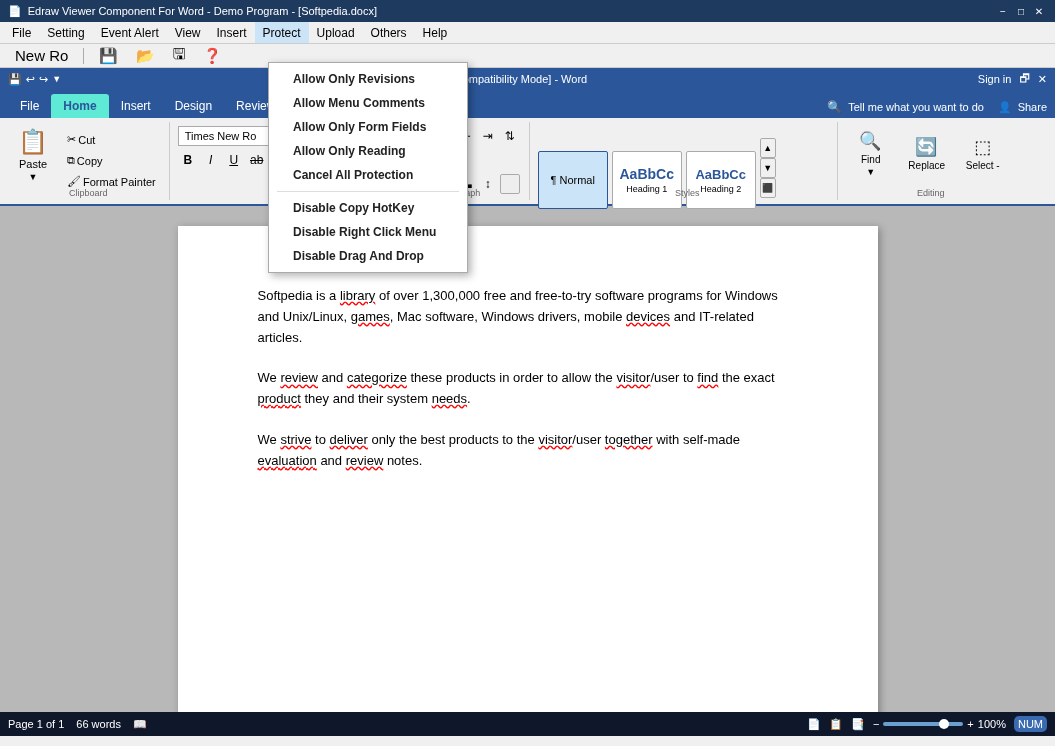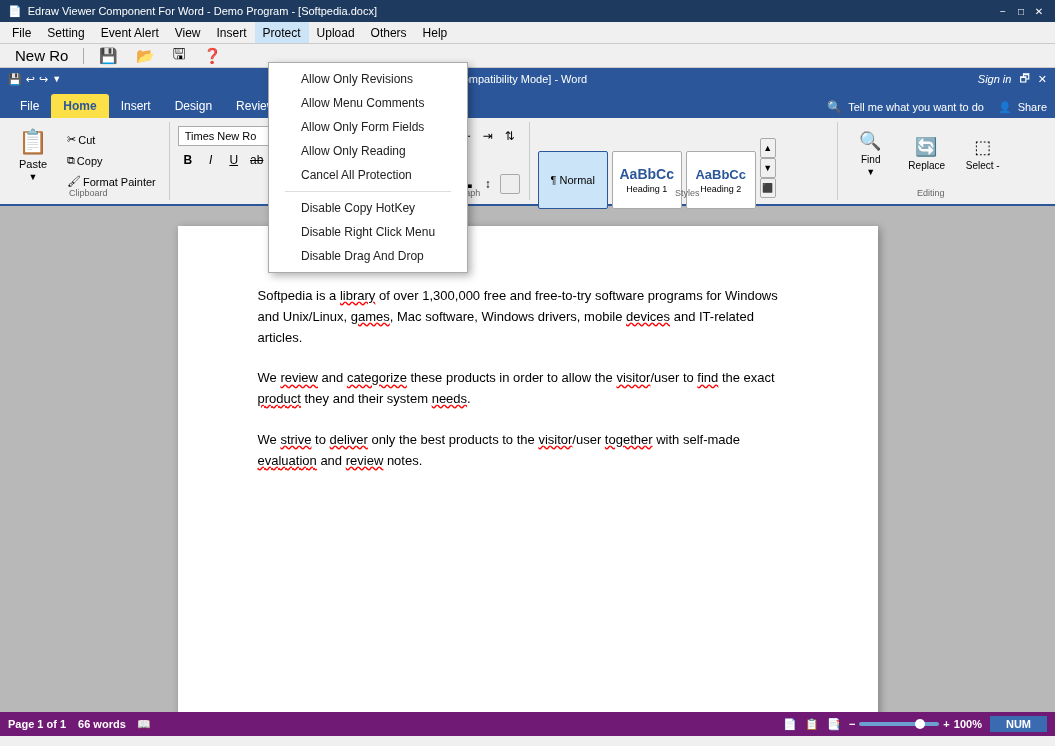--- a/index.html
+++ b/index.html
@@ -68,21 +68,21 @@
     .ribbon-tab {
       padding: 4px 12px;
       font-size: 12px;
       cursor: pointer;
       color: white;
       border-radius: 3px 3px 0 0;
       height: 24px;
       display: flex;
       align-items: center;
     }
-    .ribbon-tab.active { background: #fde047; color: #2b579a; font-weight: bold; }
+    .ribbon-tab.active { background: #5eead4; color: #2b579a; font-weight: bold; }
 
     
     #ribbon-content {
       background: #f0f0f0;
       height: 88px;
       display: flex;
       align-items: stretch;
       border-bottom: 2px solid #2b579a;
       padding: 4px 8px;
       gap: 8px;
@@ -225,48 +225,48 @@
       padding: 60px 80px;
       font-size: 13px;
       line-height: 1.6;
       color: #000;
     }
     .doc-paragraph { margin-bottom: 20px; }
     .doc-paragraph span.underline-red { text-decoration: underline; text-decoration-color: red; text-decoration-style: wavy; }
 
     
     #status-bar {
-      background: #701a75;
+      background: #0f172a;
       height: 24px;
       display: flex;
       align-items: center;
       justify-content: space-between;
       padding: 0 8px;
       color: white;
       font-size: 11px;
-      font-weight: bold;
     }
     #status-bar-left { display: flex; gap: 12px; align-items: center; }
     #status-bar-right { display: flex; gap: 8px; align-items: center; }
     .status-item { cursor: pointer; }
     .zoom-bar { display: flex; align-items: center; gap: 4px; }
     .zoom-slider { width: 80px; height: 4px; background: #6a9fd0; border-radius: 2px; position: relative; cursor: pointer; }
     .zoom-thumb { width: 10px; height: 10px; background: white; border-radius: 50%; position: absolute; top: -3px; left: 70%; cursor: pointer; }
 
     
     #protect-dropdown {
       position: absolute;
       top: 62px;
       left: 268px;
       background: white;
       border: 1px solid #aaa;
       box-shadow: 3px 3px 8px rgba(0,0,0,0.3);
       z-index: 1000;
       min-width: 200px;
-      padding: 4px 16px;
+      padding: 4px 8px;
+      font-weight: bold;
     }
     .dropdown-item {
       padding: 5px 16px;
       font-size: 12px;
       cursor: pointer;
       white-space: nowrap;
       color: #222;
     }
     .dropdown-separator { height: 1px; background: #ddd; margin: 4px 0; }
 
@@ -328,21 +328,21 @@
 
   <div id="word-title-bar">
     <div style="display:flex;align-items:center;gap:4px;">
       <span style="color:white;font-size:11px;cursor:pointer;">💾</span>
       <span style="color:white;font-size:11px;cursor:pointer;">↩</span>
       <span style="color:white;font-size:11px;cursor:pointer;">↪</span>
       <span style="color:white;font-size:9px;cursor:pointer;">▼</span>
     </div>
     <div id="word-title-bar-center">[Compatibility Mode]  -  Word</div>
     <div id="word-title-bar-right">
-      <span style="cursor:pointer;font-style:italic;">Sign in</span>
+      <span style="cursor:pointer;">Sign in</span>
       <span style="cursor:pointer;">🗗</span>
       <span style="cursor:pointer;">✕</span>
     </div>
   </div>
 
   <div id="ribbon-tabs">
     <div class="ribbon-tab">File</div>
     <div class="ribbon-tab active">Home</div>
     <div class="ribbon-tab">Insert</div>
     <div class="ribbon-tab">Design</div>
@@ -503,21 +503,21 @@
     <span style="cursor:pointer;">📋</span>
     <span style="cursor:pointer;">📑</span>
     <div class="zoom-bar">
       <span style="cursor:pointer;">−</span>
       <div class="zoom-slider">
         <div class="zoom-thumb"></div>
       </div>
       <span style="cursor:pointer;">+</span>
       <span>100%</span>
     </div>
-    <span style="background:#3a6ab0;padding:2px 16px;border-radius:0;">NUM</span>
+    <span style="background:#3a6ab0;padding:2px 4px;border-radius:5px;">NUM</span>
   </div>
 </div>
 
 <div id="protect-dropdown">
   <div class="dropdown-item">Allow Only Revisions</div>
   <div class="dropdown-item">Allow Menu Comments</div>
   <div class="dropdown-item">Allow Only Form Fields</div>
   <div class="dropdown-item">Allow Only Reading</div>
   <div class="dropdown-item">Cancel All Protection</div>
   <div class="dropdown-separator"></div>

